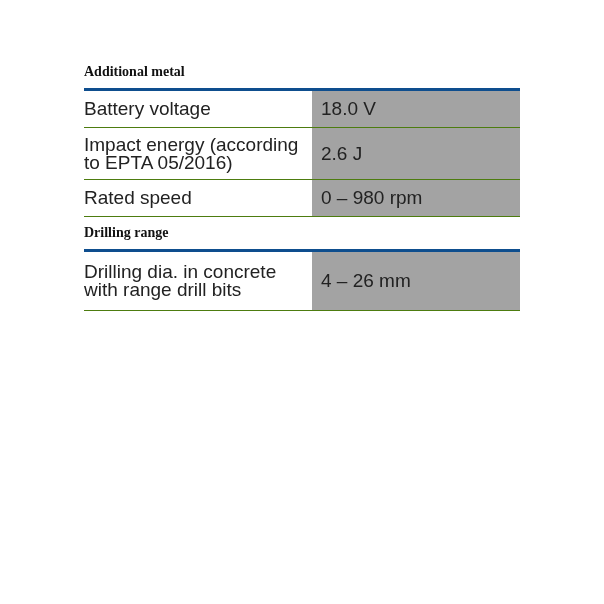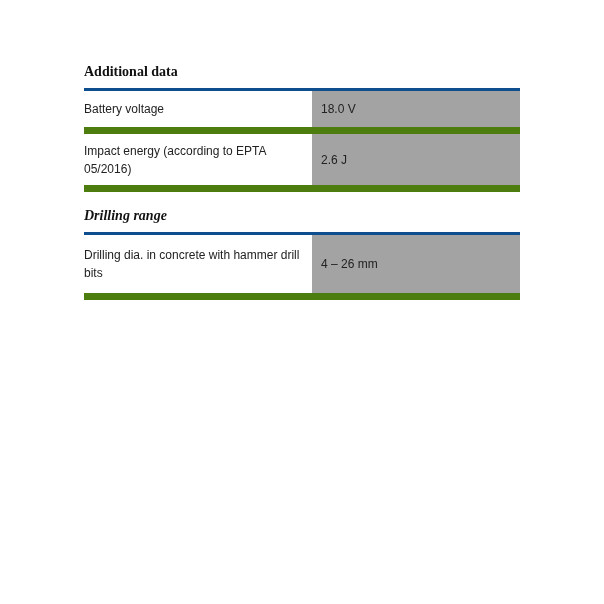--- a/index.html
+++ b/index.html
@@ -5,52 +5,56 @@
   html, body { margin: 0; padding: 0; background: #ffffff; }
   body { width: 604px; height: 604px; position: relative; overflow: hidden; }
   .wrap { position: absolute; left: 84px; top: 60px; width: 436px; }
   .section-title {
     font-family: "Liberation Serif", serif; font-weight: bold; font-size: 14px;
     color: #111; height: 28px; line-height: 24px;
   }
   .bar { height: 3px; background: #0e4e8e; }
   table { border-collapse: collapse; width: 436px; table-layout: fixed; }
   td {
-    font-family: "Liberation Sans", sans-serif; font-size: 12px; color: #222;
-    border-bottom: 7px solid #4d7c0f; padding: 0; vertical-align: middle; line-height: 18px;
+    font-family: "Liberation Sans", sans-serif; font-size: 19px; color: #222;
+    border-bottom: 1px solid #4d7c0f; padding: 0; vertical-align: middle; line-height: 18px;
   }
   td.lbl { width: 220px; padding-right: 8px; }
   td.val { background: #a3a3a3; padding-left: 9px; }
   tr.h36 td { height: 36px; }
   tr.h50 td { height: 51px; }
   tr.h58 td { height: 58px; }
-  .sec2 { margin-top: 12px; font-style: italic; }
+  .sec2 { margin-top: 4px; }
 </style>
 </head>
 <body>
 
 <div class="wrap">
-  <div class="section-title">Additional data</div>
+  <div class="section-title">Additional metal</div>
   <div class="bar"></div>
   <table>
     <tbody>
         <tr class="h36">
       <td class="lbl">Battery voltage</td>
       <td class="val">18.0 V</td>
     </tr>
     <tr class="h50">
       <td class="lbl">Impact energy (according to EPTA 05/2016)</td>
       <td class="val">2.6 J</td>
     </tr>
+    <tr class="h36">
+      <td class="lbl">Rated speed</td>
+      <td class="val">0 – 980 rpm</td>
+    </tr>
   </tbody>
     </table>
 
   <div class="section-title sec2">Drilling range</div>
   <div class="bar"></div>
   <table>
     <tbody>
         <tr class="h58">
-      <td class="lbl">Drilling dia. in concrete with hammer drill bits</td>
+      <td class="lbl">Drilling dia. in concrete with range drill bits</td>
       <td class="val">4 – 26 mm</td>
     </tr>
   </tbody>
     </table>
 </div>
 
 </body></html>

